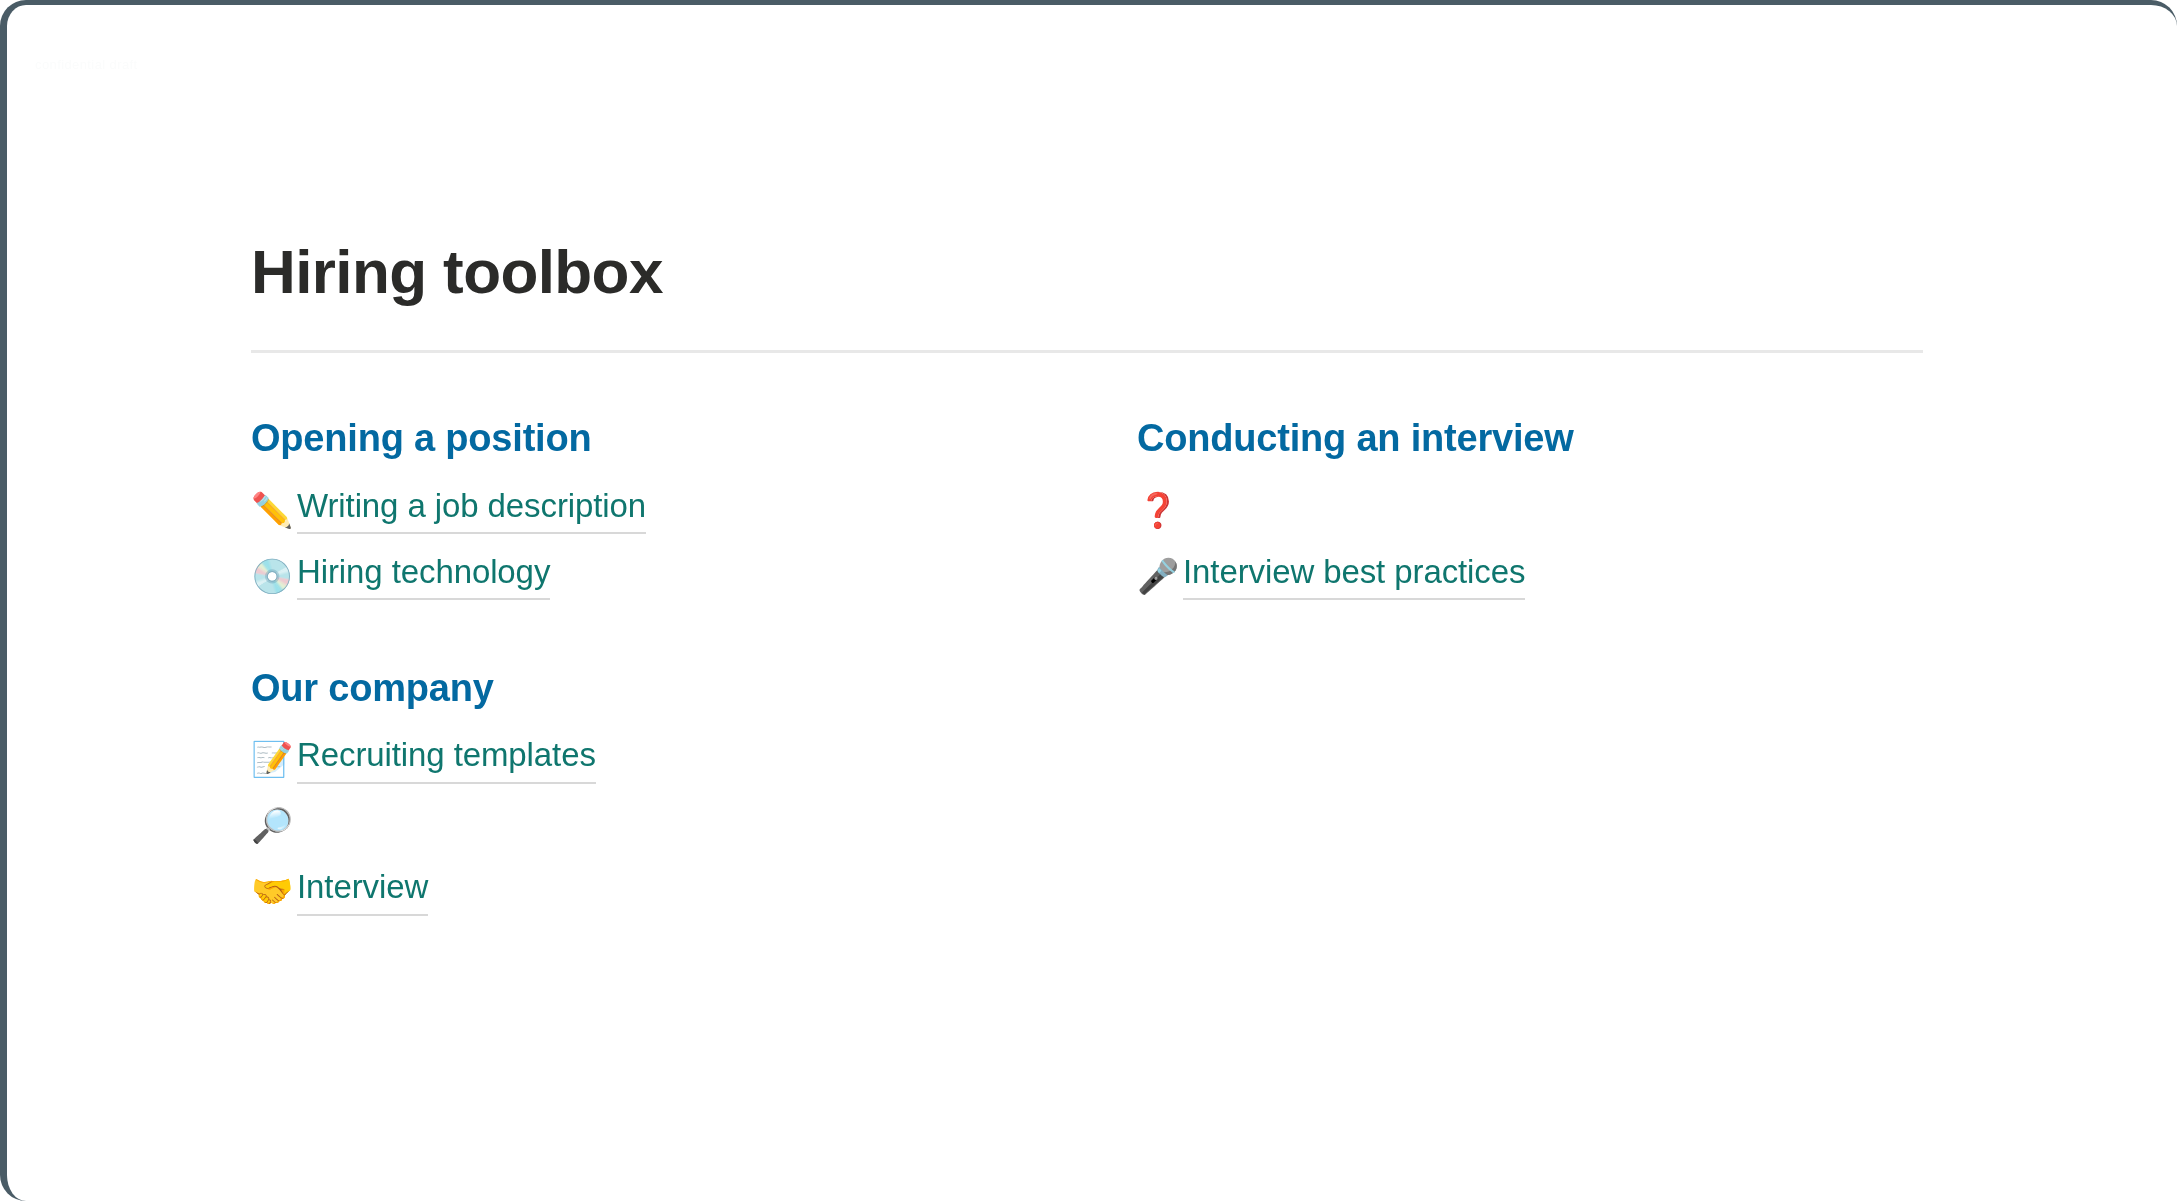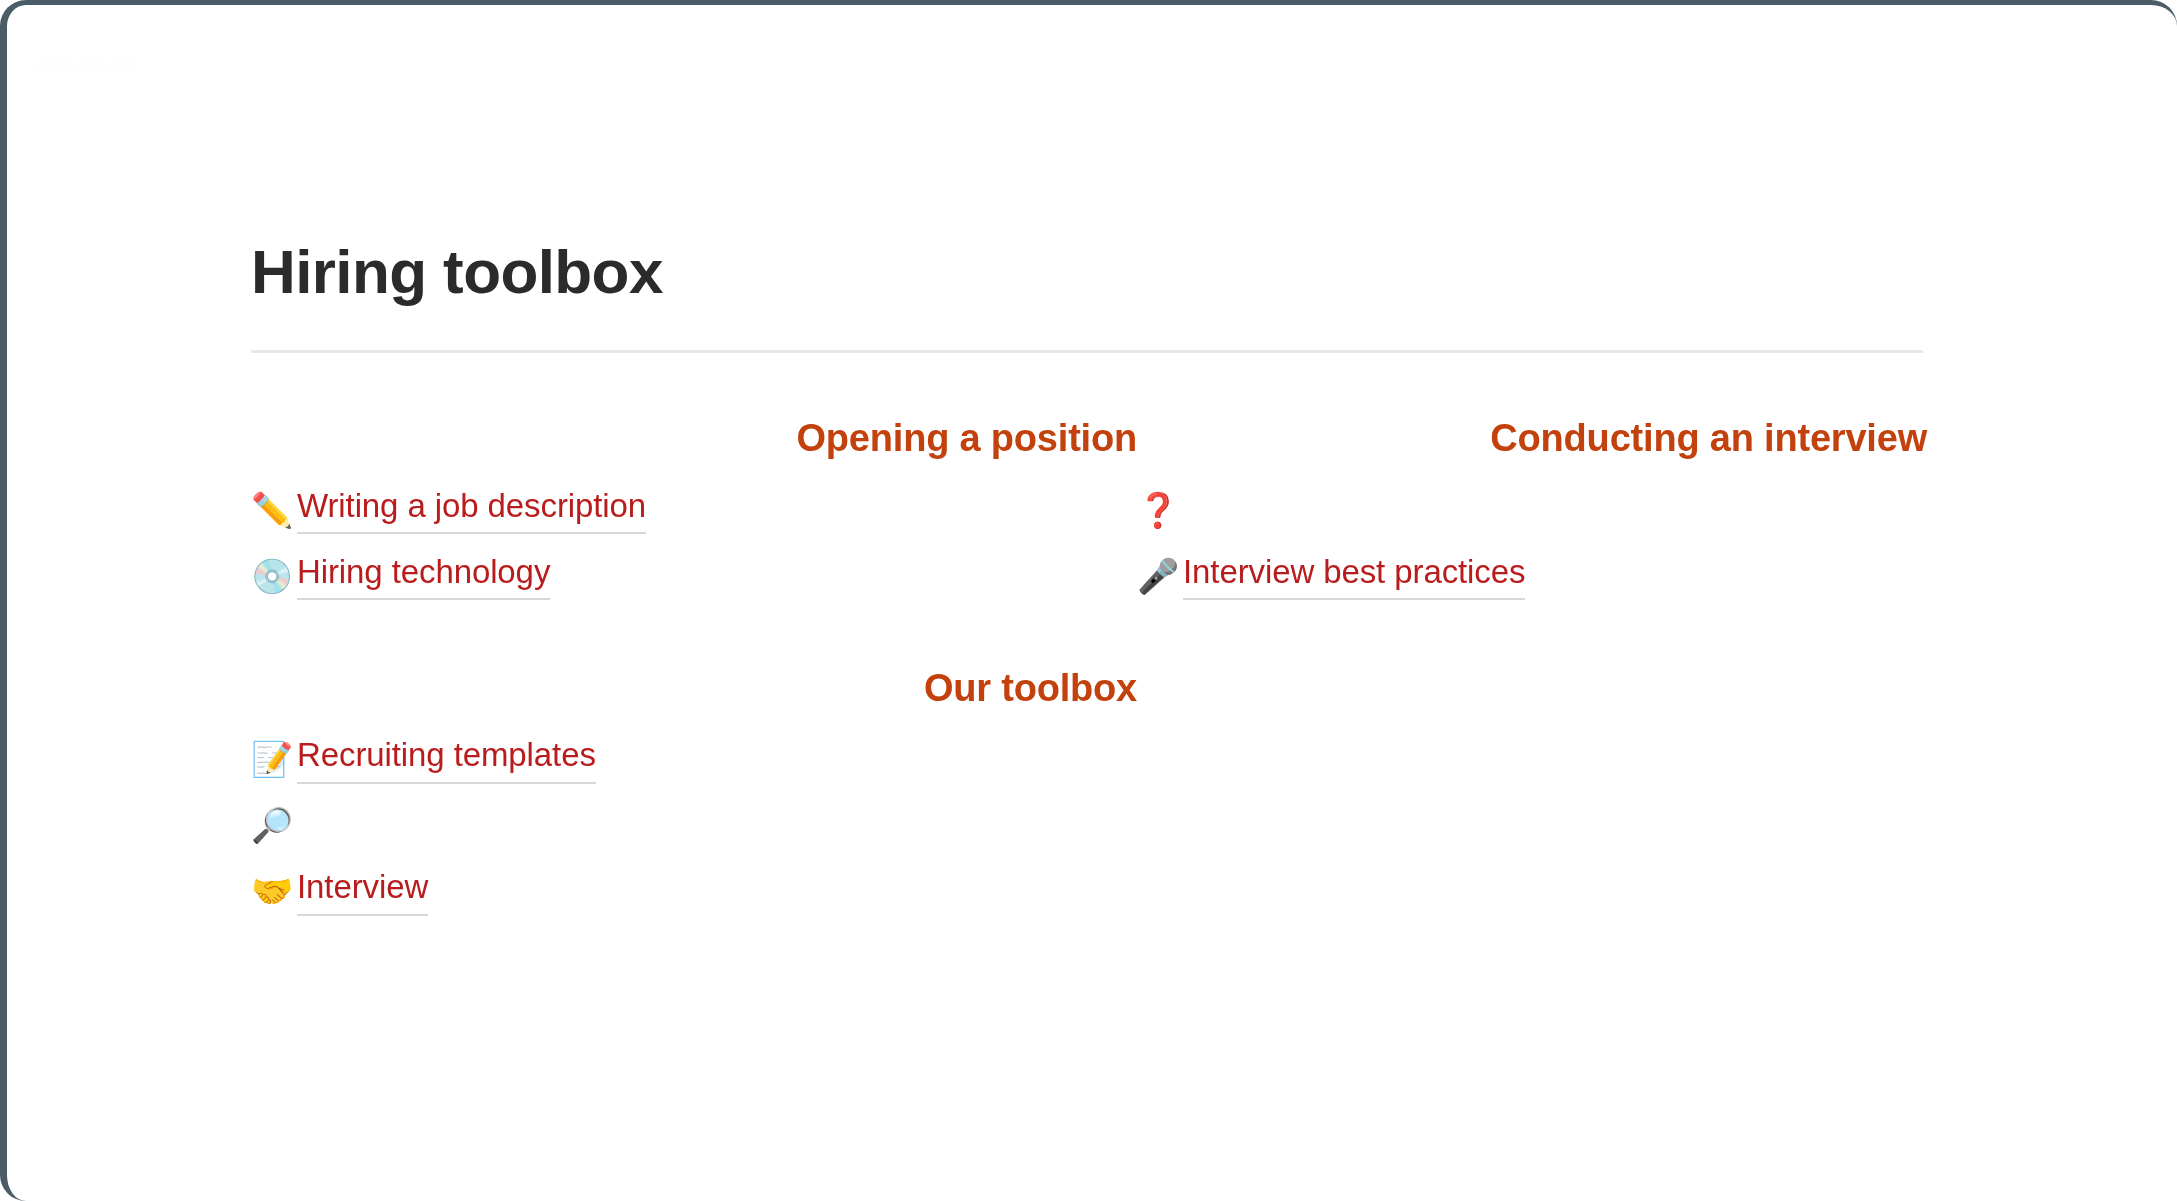--- a/index.html
+++ b/index.html
@@ -81,42 +81,41 @@
     margin-bottom: 56px;
   }
   .section:last-child { margin-bottom: 0; }
 
   .section-title {
     margin: 0 0 14px 0;
     font-size: 38px;
     line-height: 1.25;
     font-weight: 700;
     letter-spacing: -0.2px;
-    color: #c2410c;
-    text-align: right;
+    color: #0369a1;
   }
 
   .link-row {
     display: flex;
     align-items: center;
     height: 66px;
   }
   .link-emoji {
     flex: 0 0 auto;
     width: 46px;
     font-size: 34px;
     line-height: 1;
     text-align: left;
     font-family: "DejaVu Sans", sans-serif;
   }
   .link-text {
     display: inline-block;
     font-size: 33px;
     line-height: 1.2;
-    color: #b91c1c;
+    color: #0f766e;
     letter-spacing: -0.1px;
     padding-bottom: 7px;
     border-bottom: 2px solid #d8d8d8;
     cursor: pointer;
   }
 
   
   .col.right .section { margin-bottom: 56px; }
 </style>
 </head>
@@ -144,21 +143,21 @@
             <span class="link-text">Writing a job description</span>
           </div>
 
           <div class="link-row">
             <span class="link-emoji">💿</span>
             <span class="link-text">Hiring technology</span>
           </div>
         </div>
 
         <div class="section">
-          <h2 class="section-title">Our toolbox</h2>
+          <h2 class="section-title">Our company</h2>
 
           <div class="link-row">
             <span class="link-emoji">📝</span>
             <span class="link-text">Recruiting templates</span>
           </div>
 
           <div class="link-row">
             <span class="link-emoji">🔎</span>
           </div>
 

